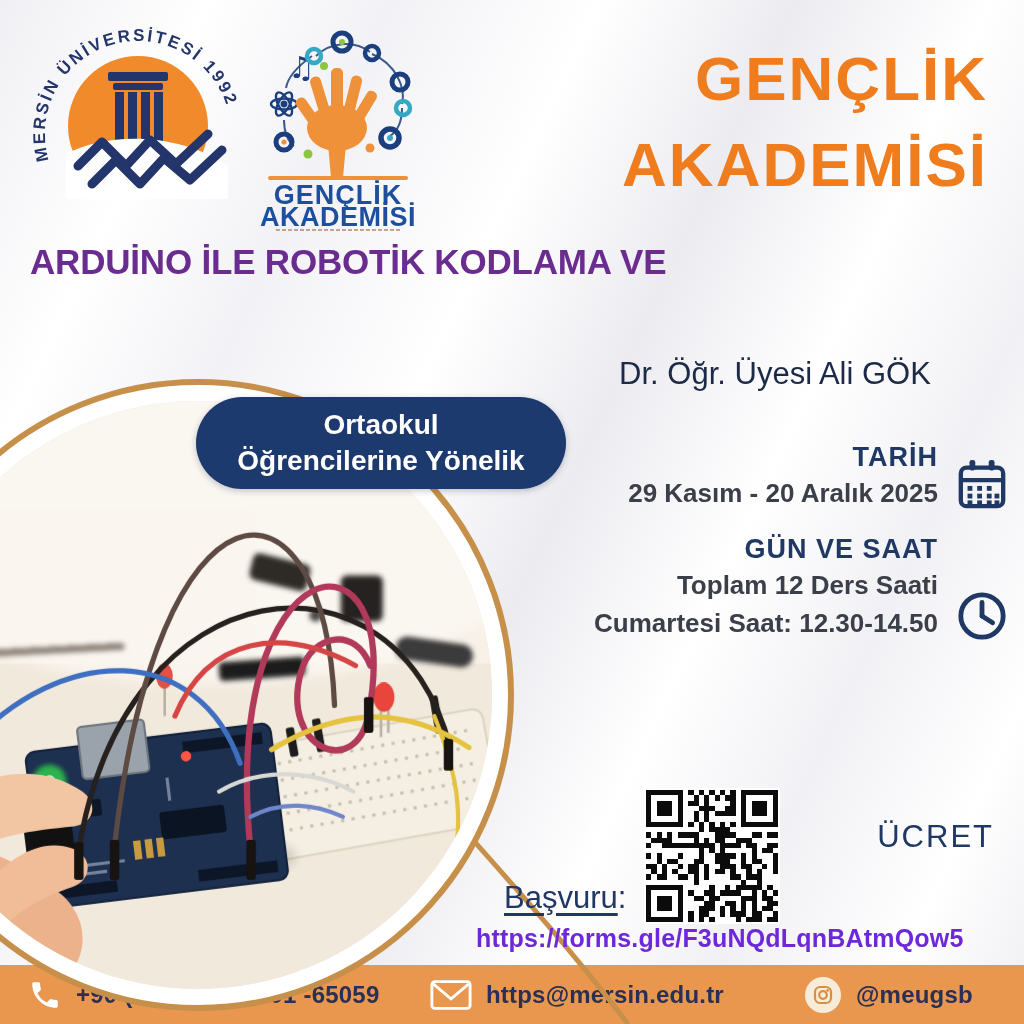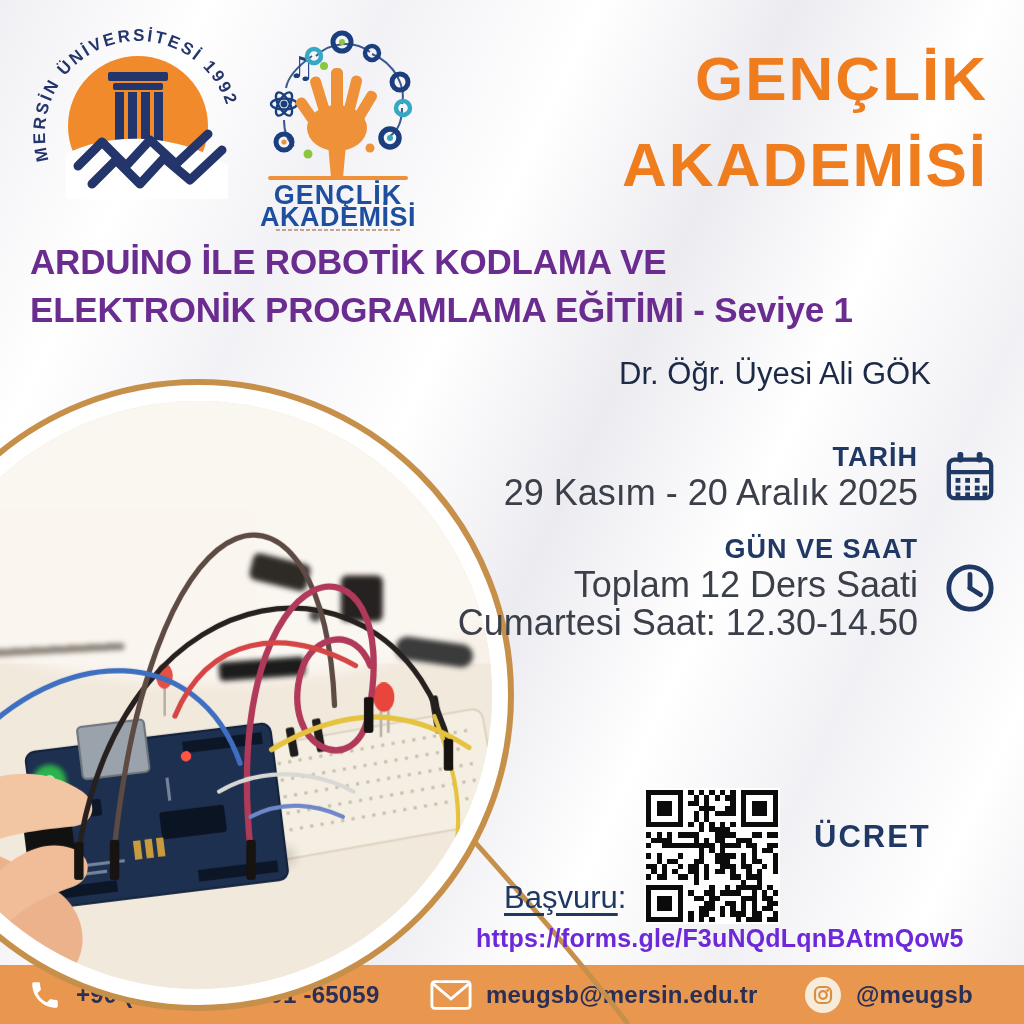--- a/index.html
+++ b/index.html
@@ -53,34 +53,34 @@
     border-radius:50%;background:#ffffff;border:6px solid var(--ring-tan,#C6904A);
     box-sizing:border-box;
   }
   .photo-clip{
     position:absolute;left:16px;top:16px;width:588px;height:588px;border-radius:50%;
     overflow:hidden;background:#f2e9dd;
   }
   .swoosh{position:absolute;left:0;top:0;z-index:3;pointer-events:none;}
   
   .detail-block{
-    position:absolute;right:28px;z-index:4;display:flex;align-items:center;gap:26px;
+    position:absolute;right:16px;z-index:4;display:flex;align-items:flex-end;gap:18px;
   }
   .detail-text{text-align:right;}
   .detail-label{
     color:var(--navy,#1F3864);font-weight:800;font-size:27px;line-height:34px;letter-spacing:1px;
   }
   .detail-value{
-    color:var(--value-gray,#3B3F49);font-size:36px;line-height:38px;font-weight:400;
+    color:var(--value-gray,#3B3F49);font-size:26px;line-height:38px;font-weight:700;
   }
   .detail-icon{flex:0 0 auto;margin-top:2px;}
   
   .fee-block{
-    position:absolute;right:30px;top:814px;width:180px;z-index:4;text-align:left;
-    color:var(--navy,#1F3864);font-weight:700;font-size:31px;line-height:45px;letter-spacing:2px;
+    position:absolute;right:30px;top:814px;width:180px;z-index:4;text-align:right;
+    color:var(--navy,#1F3864);font-weight:400;font-size:31px;line-height:45px;letter-spacing:2px;
   }
   
   .qr-box{
     position:absolute;left:644px;top:788px;width:136px;height:136px;z-index:4;
     background:#fff;padding:2px;box-sizing:border-box;
   }
   .qr-box svg{display:block;width:100%;height:100%;fill:#0b0b0b;}
   .apply-label{
     position:absolute;left:504px;top:880px;z-index:4;
     color:var(--navy,#1F3864);font-weight:400;font-size:31px;
@@ -187,38 +187,37 @@
     </svg>
   </div>
 
   <div class="main-title">
     <div>GENÇLİK</div>
     <div>AKADEMİSİ</div>
   </div>
 
   <div class="course-heading">
     <div>ARDUİNO İLE ROBOTİK KODLAMA VE</div>
-    <div>ELEKTRONİK PROGRAMLAMA EĞİTİMİ - Seviye 1</div>
   </div>
 
   <div class="instructor">Dr. Öğr. Üyesi Ali GÖK</div>
 
   <div class="footer">
     <div class="footer-item f-phone">
       <svg width="34" height="34" viewBox="0 0 24 24">
         <path fill="#ffffff" d="M6.62 10.79c1.44 2.83 3.76 5.14 6.59 6.59l2.2-2.2c.27-.27.67-.36 1.02-.24 1.12.37 2.33.57 3.57.57.55 0 1 .45 1 1V20c0 .55-.45 1-1 1-9.39 0-17-7.61-17-17 0-.55.45-1 1-1h3.5c.55 0 1 .45 1 1 0 1.25.2 2.45.57 3.57.11.35.03.74-.25 1.02l-2.2 2.2z"></path>
       </svg>
       <span class="footer-text">+90 (324) 361 00 01 -65059</span>
     </div>
     <div class="footer-item f-email">
       <svg width="42" height="32" viewBox="0 0 44 32">
         <rect x="2" y="2" width="40" height="28" rx="3" fill="none" stroke="#ffffff" stroke-width="3"></rect>
         <polyline points="3,4 22,20 41,4" fill="none" stroke="#ffffff" stroke-width="3"></polyline>
       </svg>
-      <span class="footer-text">meugsb@mersin.edu.tr</span>
+      <span class="footer-text">https@mersin.edu.tr</span>
     </div>
     <div class="footer-item f-insta">
       <svg width="38" height="38" viewBox="0 0 38 38">
         <circle cx="19" cy="19" r="18" fill="#F7ECD9"></circle>
         <rect x="11" y="11" width="16" height="16" rx="5" fill="none" stroke="#D98F43" stroke-width="2.2"></rect>
         <circle cx="19" cy="19" r="3.8" fill="none" stroke="#D98F43" stroke-width="2.2"></circle>
         <circle cx="23.6" cy="14.4" r="1.4" fill="#D98F43"></circle>
       </svg>
       <span class="footer-text">@meugsb</span>
     </div>
@@ -324,20 +323,24 @@
           <rect x="196" y="418" width="9" height="38" rx="2"></rect>
           <rect x="326" y="418" width="9" height="38" rx="2"></rect>
           <rect x="438" y="282" width="9" height="34" rx="2"></rect>
           <rect x="514" y="322" width="9" height="30" rx="2"></rect>
           <rect x="56" y="326" width="9" height="26" rx="2"></rect>
         </g>
       </svg>
     </div>
   </div>
 
+  <div class="audience-badge">
+    <div>Ortaokul</div>
+    <div>Öğrencilerine Yönelik</div>
+  </div>
 
   <div class="detail-block" style="top:440px">
     <div class="detail-text">
       <div class="detail-label">TARİH</div>
       <div class="detail-value">29 Kasım - 20 Aralık 2025</div>
     </div>
     <div class="detail-icon">
       <svg width="52" height="54" viewBox="0 0 54 56">
         <rect x="5" y="10" width="44" height="40" rx="6" fill="none" stroke="#1F3864" stroke-width="4.5"></rect>
         <line x1="5" y1="23" x2="49" y2="23" stroke="#1F3864" stroke-width="4.5"></line>

